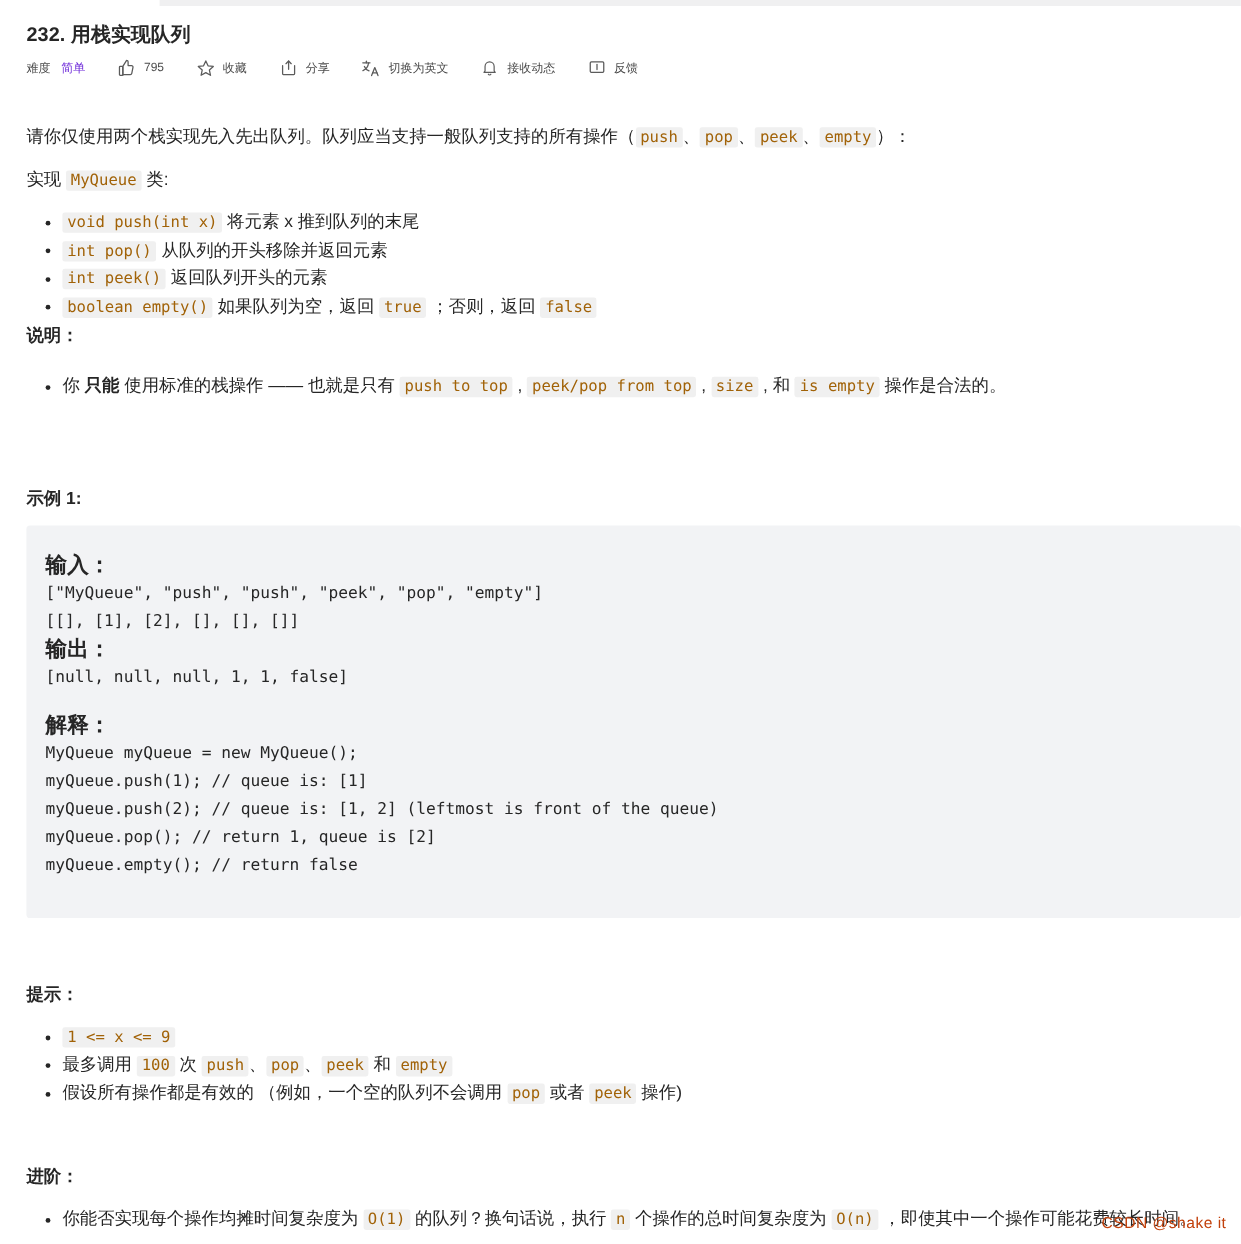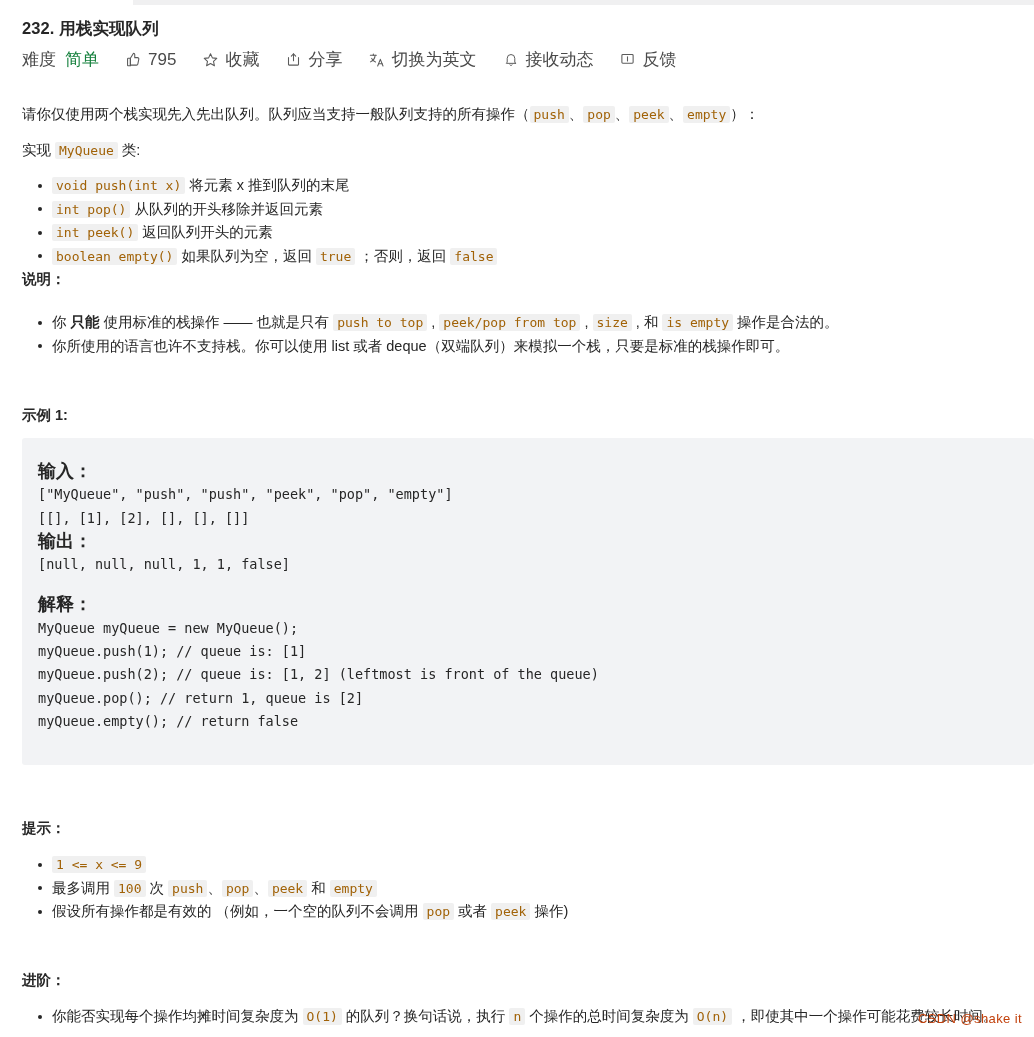--- a/index.html
+++ b/index.html
@@ -43,34 +43,34 @@
     color: #262626;
     letter-spacing: 0.1px;
   }
 
   .meta-bar {
     position: absolute;
     left: 22px;
     top: 48px;
     display: flex;
     align-items: center;
-    font-size: 17px;
+    font-size: 10px;
     color: #4a4a4a;
   }
   .meta-item {
     display: flex;
     align-items: center;
     margin-right: 26px;
     white-space: nowrap;
     cursor: pointer;
   }
   .meta-item.static { cursor: default; }
   .meta-label { color: #4a4a4a; }
   .diff-value {
-    color: #15803d;
+    color: #6d28d9;
     margin-left: 9px;
   }
   .meta-icon {
     display: inline-flex;
     align-items: center;
     justify-content: center;
     width: 17px;
     height: 17px;
     margin-right: 6px;
     color: #5b5b5b;
@@ -274,23 +274,20 @@
       <li>
         <code class="ic">boolean empty()</code><span> 如果队列为空，返回 </span><code class="ic">true</code><span> ；否则，返回 </span><code class="ic">false</code>
       </li>
     </ul>
 
     <div class="section-head" style="top:270px;">说明：</div>
 
     <ul class="blist" style="top:311px;">
       <li>
         <span>你 </span><span class="bold-in">只能</span><span> 使用标准的栈操作 —— 也就是只有 </span><code class="ic">push to top</code><span> , </span><code class="ic">peek/pop from top</code><span> , </span><code class="ic">size</code><span> , 和 </span><code class="ic">is empty</code><span> 操作是合法的。</span>
-      </li>
-      <li>
-        <span>你所使用的语言也许不支持栈。你可以使用 list 或者 deque（双端队列）来模拟一个栈，只要是标准的栈操作即可。</span>
       </li>
     </ul>
 
     <div class="section-head" style="top:406px;">示例 1:</div>
 
     <div class="codeblock" style="top:438px; height:327px;">
       <div class="code-line lbl">输入：</div>
       <div class="code-line">["MyQueue", "push", "push", "peek", "pop", "empty"]</div>
       <div class="code-line">[[], [1], [2], [], [], []]</div>
       <div class="code-line lbl">输出：</div>

